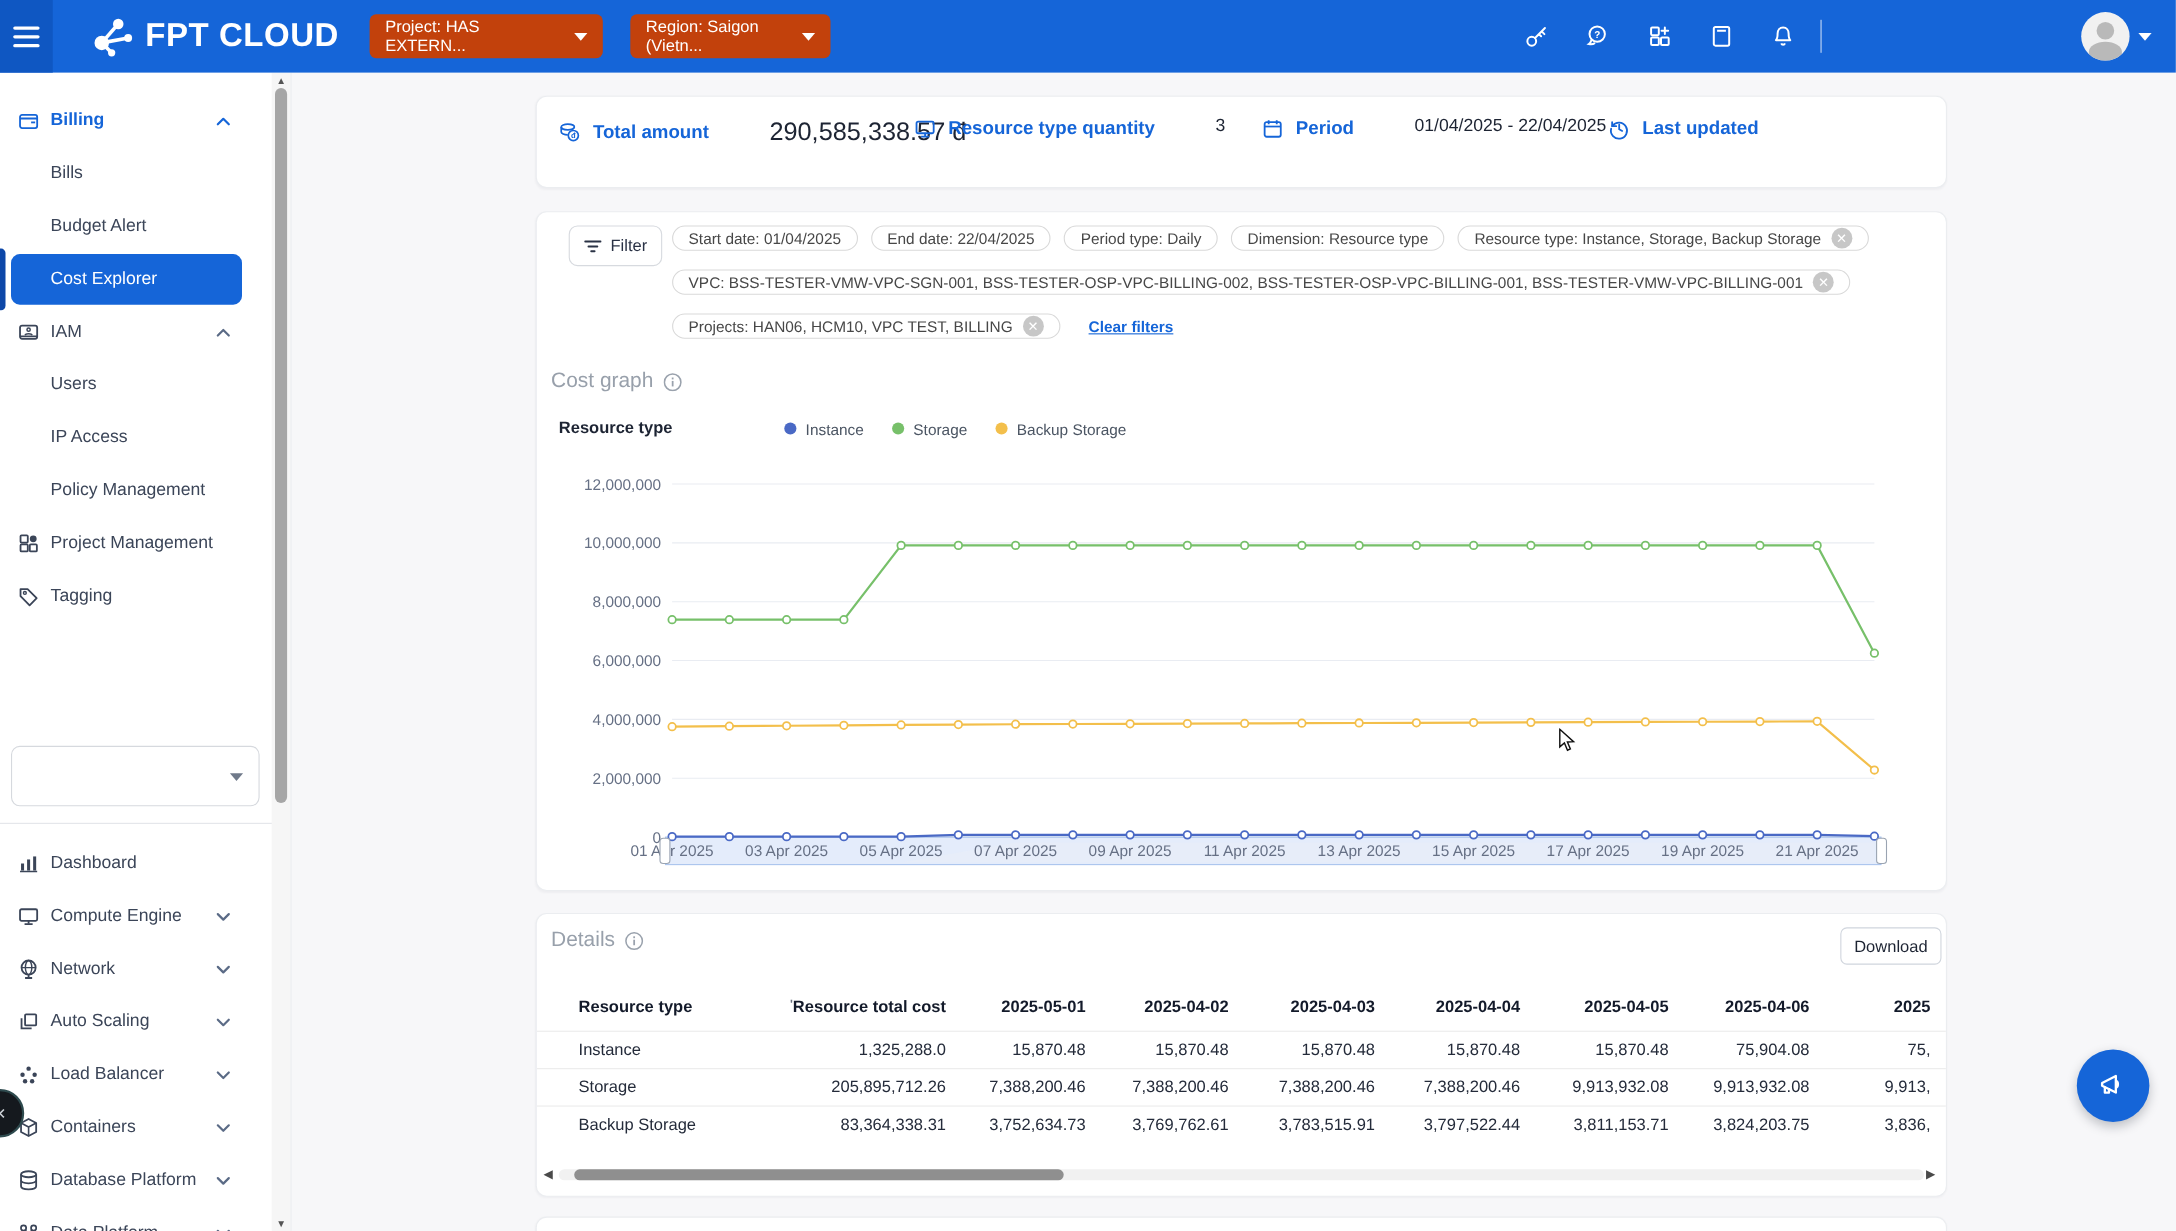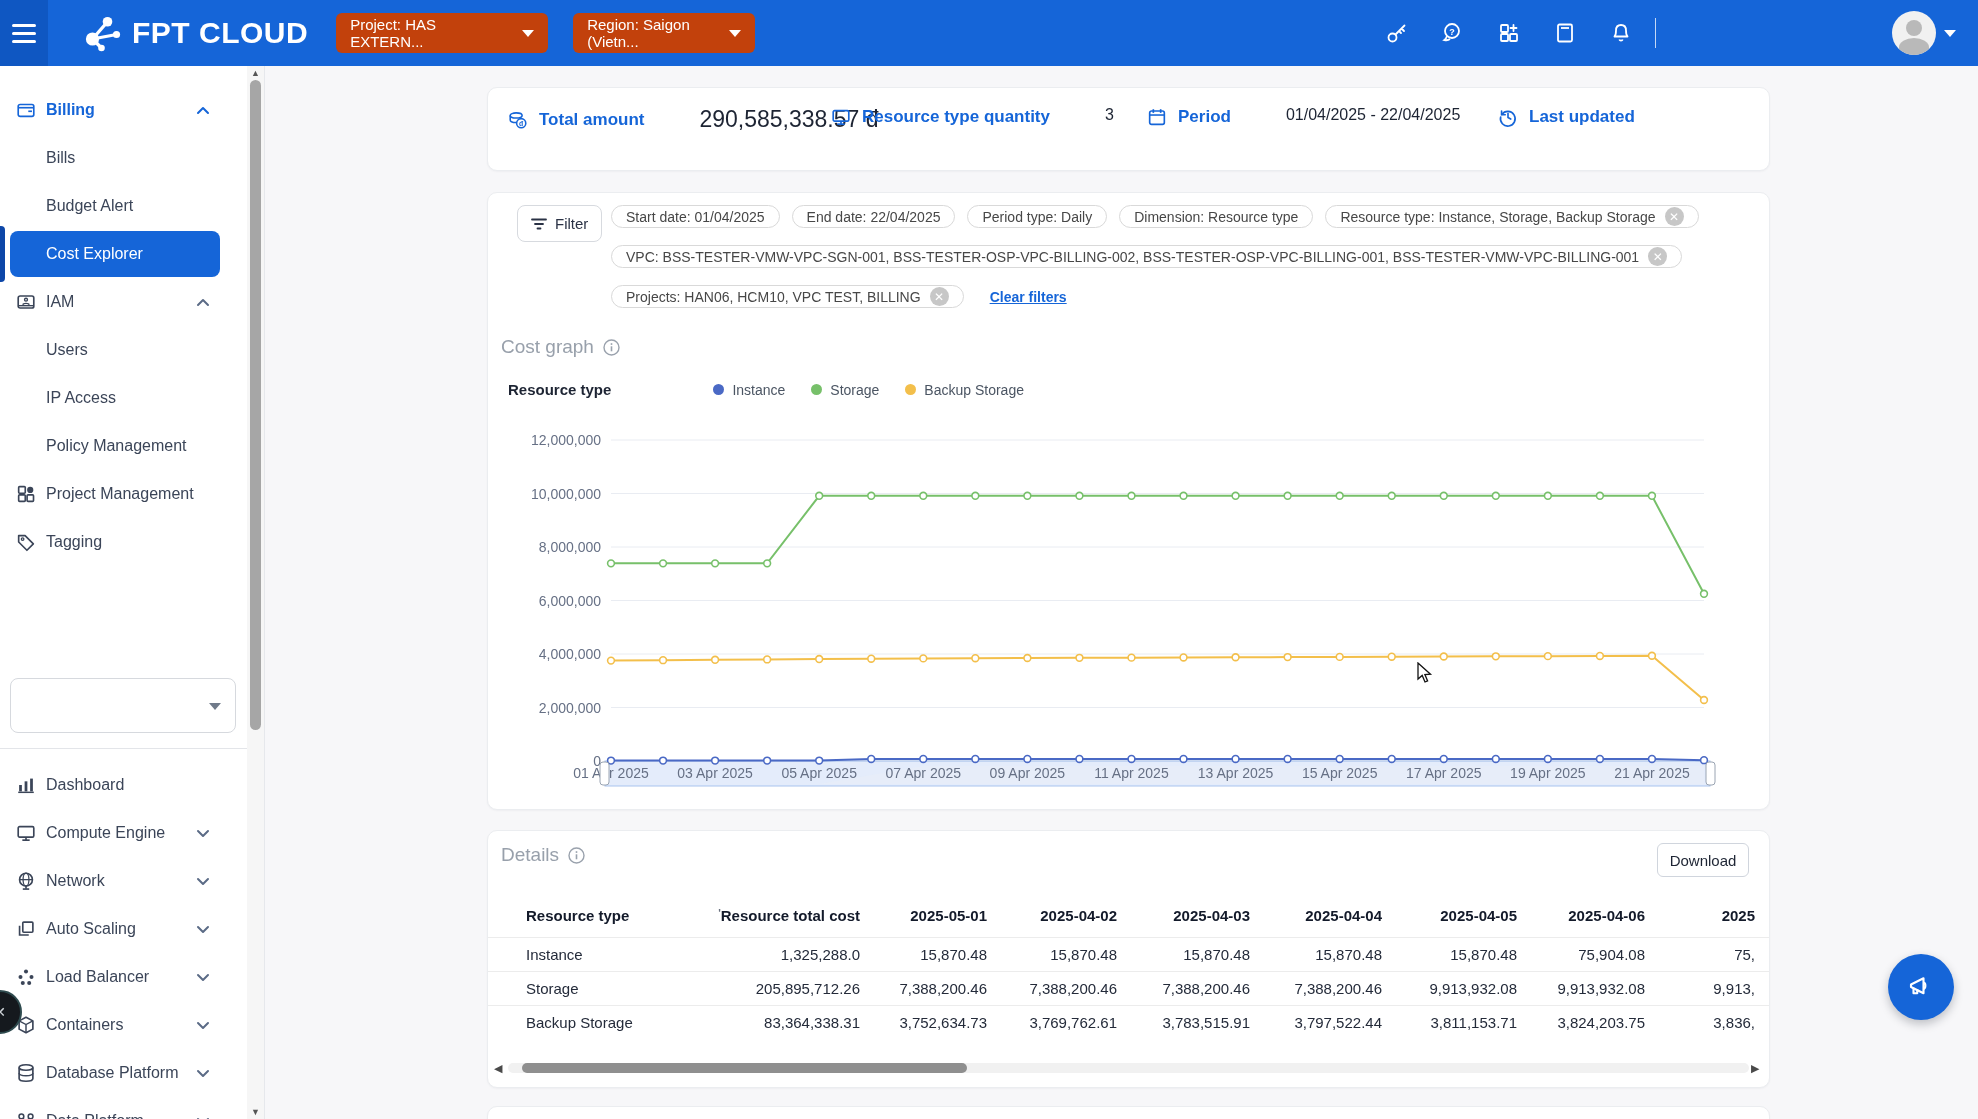--- a/index.html
+++ b/index.html
@@ -71,21 +71,21 @@
     display:flex; align-items:center; justify-content:center; cursor:pointer; }
   .clear-link { color:#1565d8; font-size:14px; font-weight:bold; text-decoration:underline; cursor:pointer; }
   .section-title { position:absolute; display:flex; align-items:center; gap:9px; font-size:19px; color:#98a0ab; }
   .legend-row { position:absolute; left:20px; top:188px; display:flex; align-items:center; gap:24px; }
   .legend-title { font-size:15px; font-weight:bold; color:#1d2433; margin-right:78px; }
   .legend-item { display:flex; align-items:center; gap:8px; font-size:14px; color:#4b5563; cursor:pointer; }
   .legend-dot { width:11px; height:11px; border-radius:50%; }
 
   
   .details-card { top:764px; height:258px; overflow:hidden; }
-  .download-btn { position:absolute; right:20px; top:12px; width:92px; height:34px; border:1px solid #d0d5dd;
+  .download-btn { position:absolute; right:4px; top:12px; width:92px; height:34px; border:1px solid #d0d5dd;
     border-radius:6px; background:#fff; font-size:15px; color:#1d2433; display:flex; align-items:center;
     justify-content:center; cursor:pointer; font-family:"Liberation Sans", sans-serif; }
   .tbl { position:absolute; left:0; top:62px; width:1283px; }
   .tbl-row { display:grid; grid-template-columns:200px 176px 127px 130px 133px 132px 135px 128px 110px;
     height:34px; align-items:center; font-size:15px; color:#242b3a; }
   .tbl-row.head { font-weight:bold; color:#131a2a; height:44px; }
   .tbl-row > div { text-align:right; padding-right:4px; overflow:hidden; white-space:nowrap; }
   .tbl-row > div:first-child { text-align:left; padding-left:38px; }
   .tbl-body .tbl-row { border-top:1px solid #ececec; }
   .sort-mark { font-size:11px; vertical-align:top; color:#6b7280; }
@@ -436,21 +436,21 @@
                   <rect x="4" y="5.5" width="16" height="14.5" rx="2" stroke="#1565d8" stroke-width="1.8"></rect>
                   <line x1="8" y1="3.5" x2="8" y2="7.5" stroke="#1565d8" stroke-width="1.8"></line>
                   <line x1="16" y1="3.5" x2="16" y2="7.5" stroke="#1565d8" stroke-width="1.8"></line>
                   <rect x="4" y="9" width="16" height="1.7" fill="#1565d8"></rect>
                 </svg>
               </span>
               <span>Period</span>
             </div>
             <div class="sum-value">01/04/2025 - 22/04/2025</div>
           </div>
-          <div class="sum-col" style="left: 1009px; text-align: right;">
+          <div class="sum-col" style="left: 973px; text-align: right;">
             <div class="sum-head">
               <span>
                 <svg width="22" height="22" viewBox="0 0 24 24" fill="none">
                   <path d="M5 5.5 L5 9.5 L9 9.5" stroke="#1565d8" stroke-width="1.8" stroke-linecap="round"></path>
                   <path d="M5.3 9.2 A8 8 0 1 1 4 12" stroke="#1565d8" stroke-width="1.8" fill="none" stroke-linecap="round"></path>
                   <path d="M12 8 L12 12.5 L15 14.2" stroke="#1565d8" stroke-width="1.8" stroke-linecap="round"></path>
                 </svg>
               </span>
               <span>Last updated</span>
             </div>

